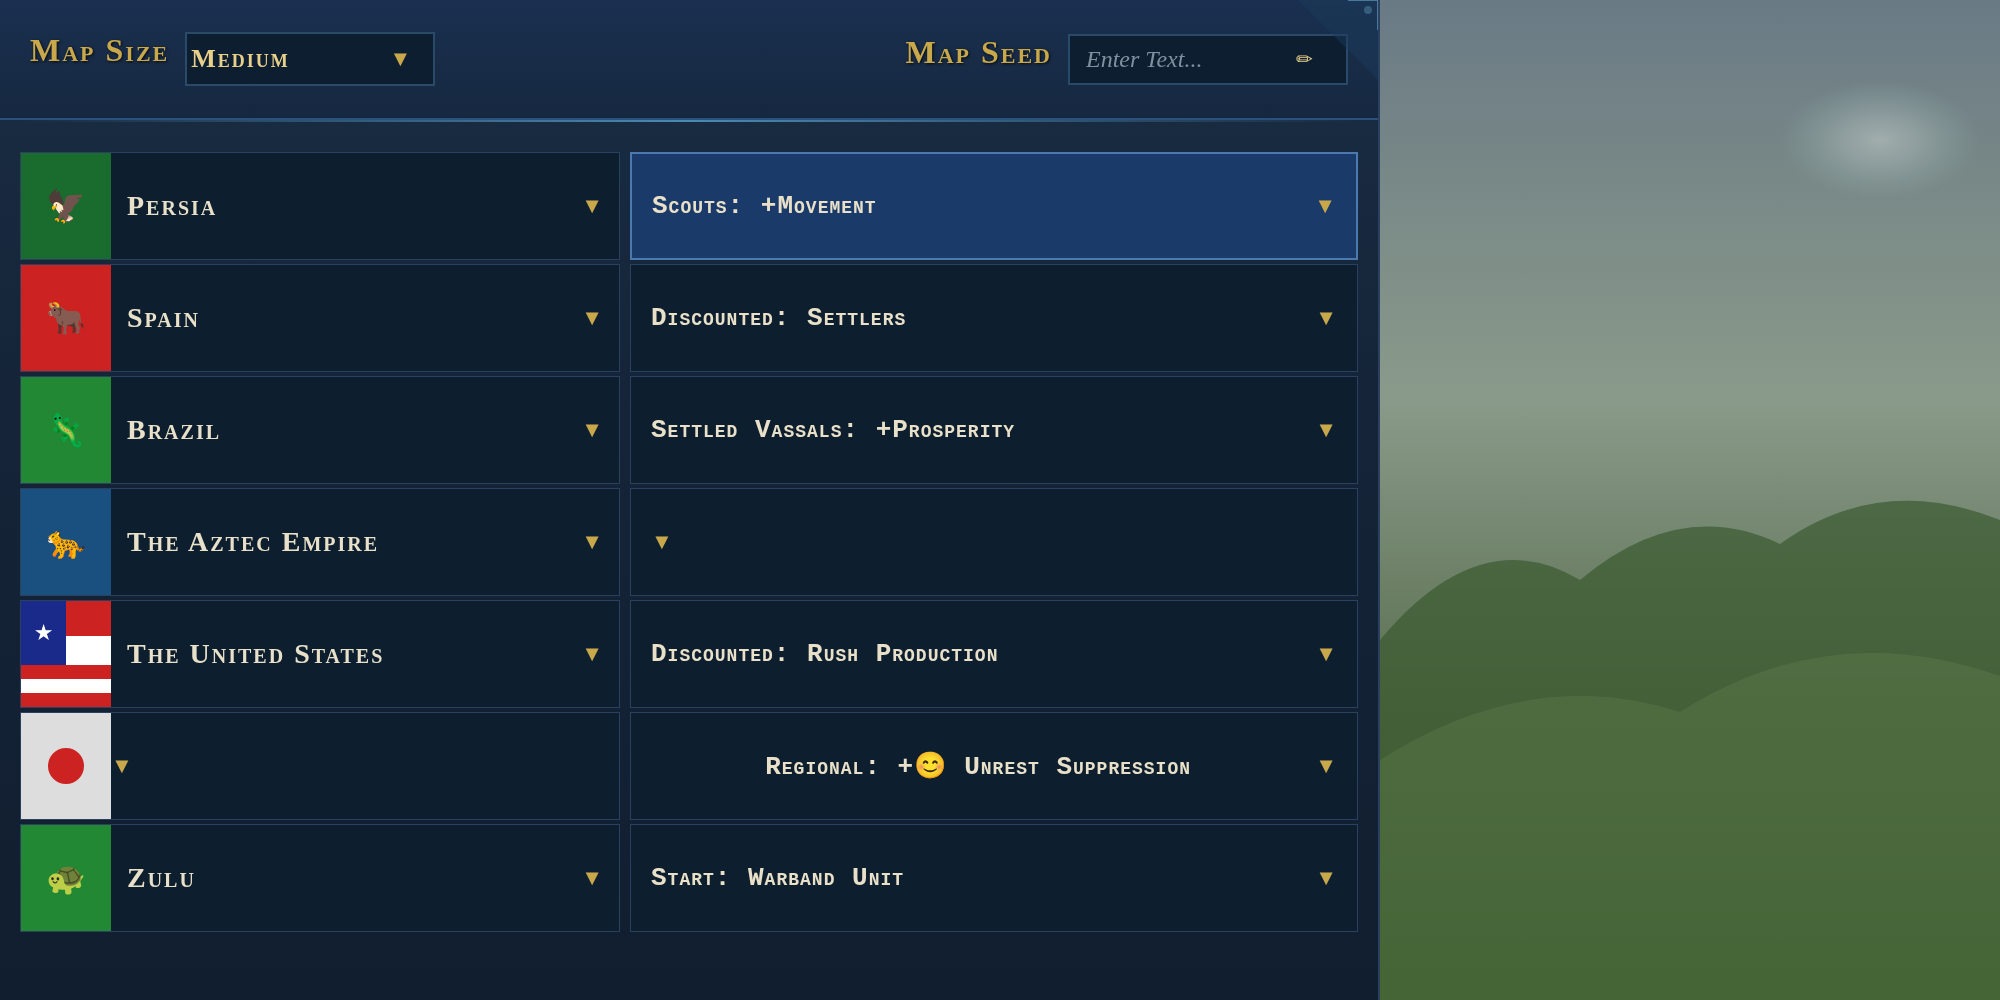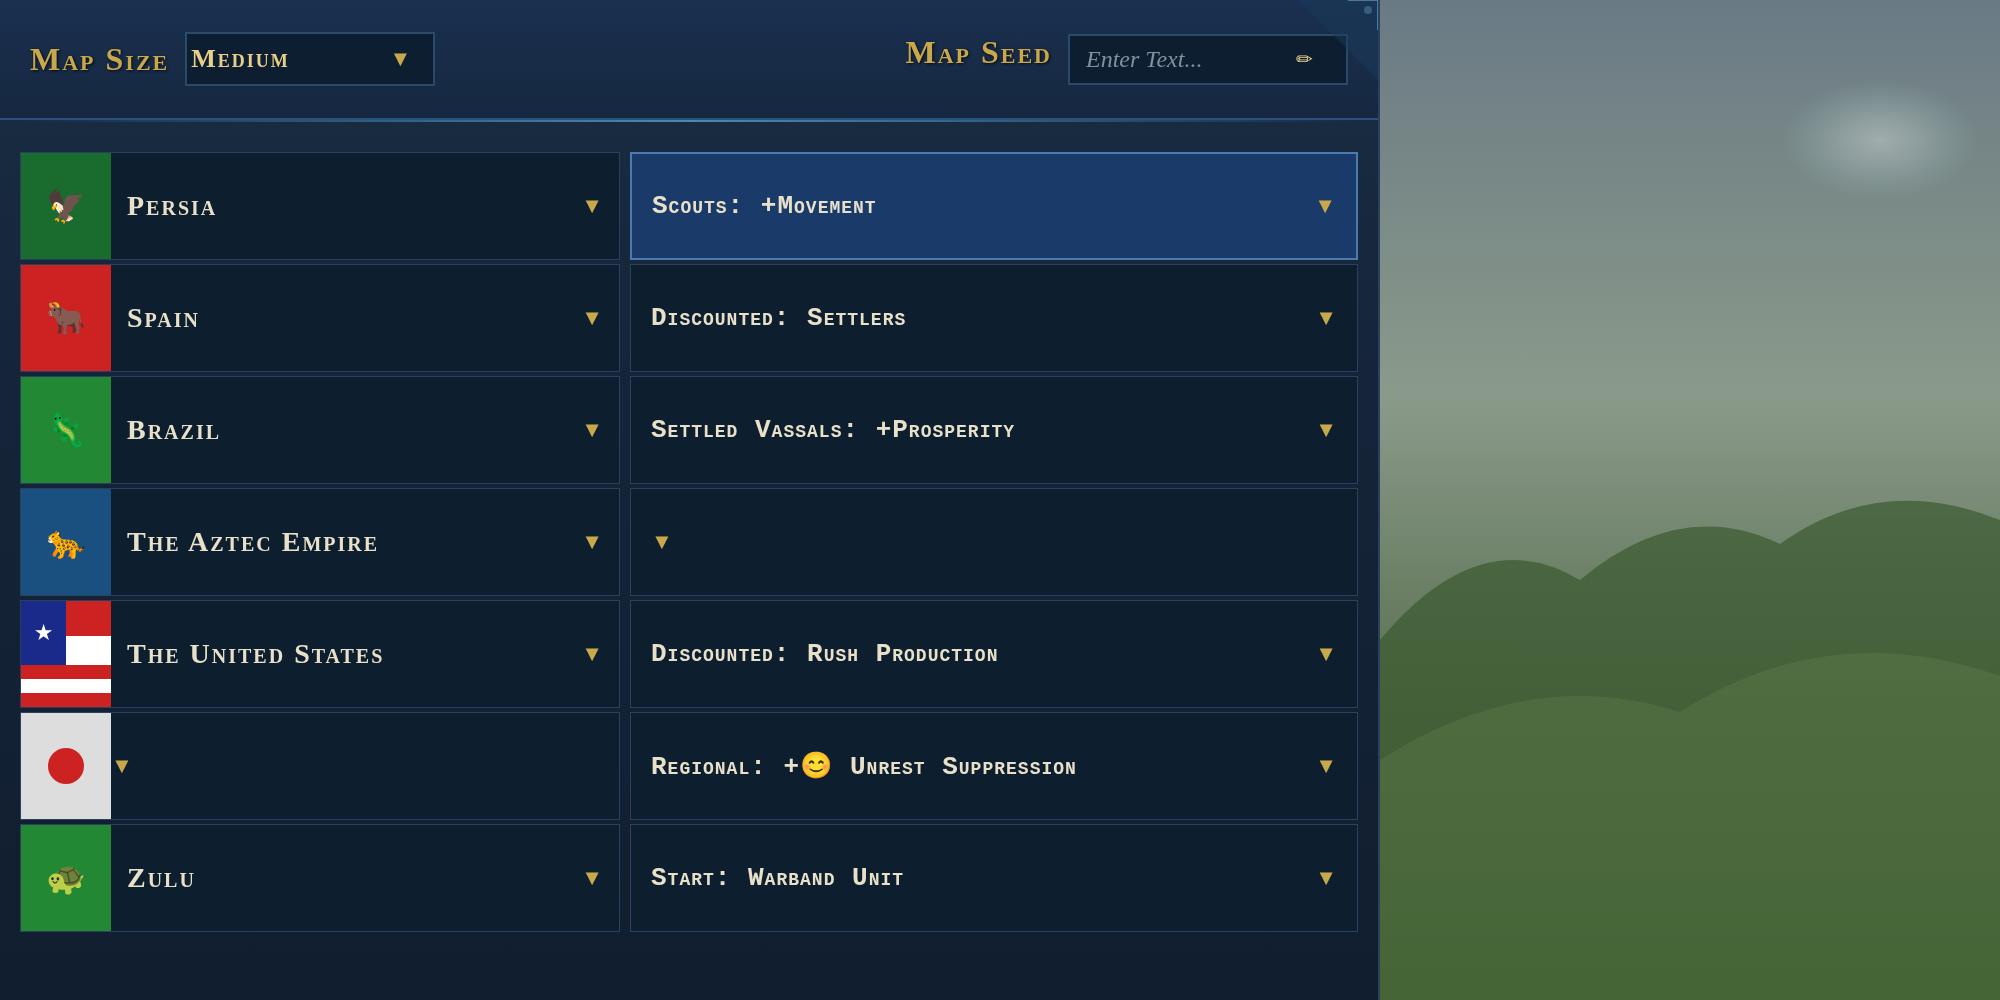--- a/index.html
+++ b/index.html
@@ -28,21 +28,20 @@
       align-items: center;
       padding: 20px 30px;
       gap: 40px;
       border-bottom: 2px solid #2a5080;
       background: linear-gradient(180deg, #1a3050 0%, #162840 100%);
       height: 120px;
     }
 
     .map-size-section {
       display: flex;
-      align-items: center;
       gap: 16px;
     }
 
     .section-label {
       color: #c8a84b;
       font-size: 32px;
       font-weight: bold;
       font-variant: small-caps;
       letter-spacing: 2px;
       text-shadow: 1px 1px 3px rgba(0,0,0,0.8);
@@ -349,21 +348,21 @@
       </div>
     </div>
       <div class="player-row">
       <div class="civ-dropdown">
 
         <div style="width:90px;height:100%;display:flex;align-items:center;justify-content:center;background:#ddd;flex-shrink:0;">
           <div style="width:36px;height:36px;background:#cc2222;border-radius:50%;"></div>
         </div>
         <span class="civ-chevron">▼</span>
       </div>
-      <div class="ability-dropdown " style="position:relative;">
+      <div class="ability-dropdown " style="position:relative;text-align:center;">
         <span class="ability-text">Regional: +😊 Unrest Suppression</span>
         <span class="ability-chevron">▼</span>
 
       </div>
     </div>
       <div class="player-row">
       <div class="civ-dropdown">
 
         <div class="civ-flag flag-zulu">
           <span style="font-size:32px;">🐢</span>

